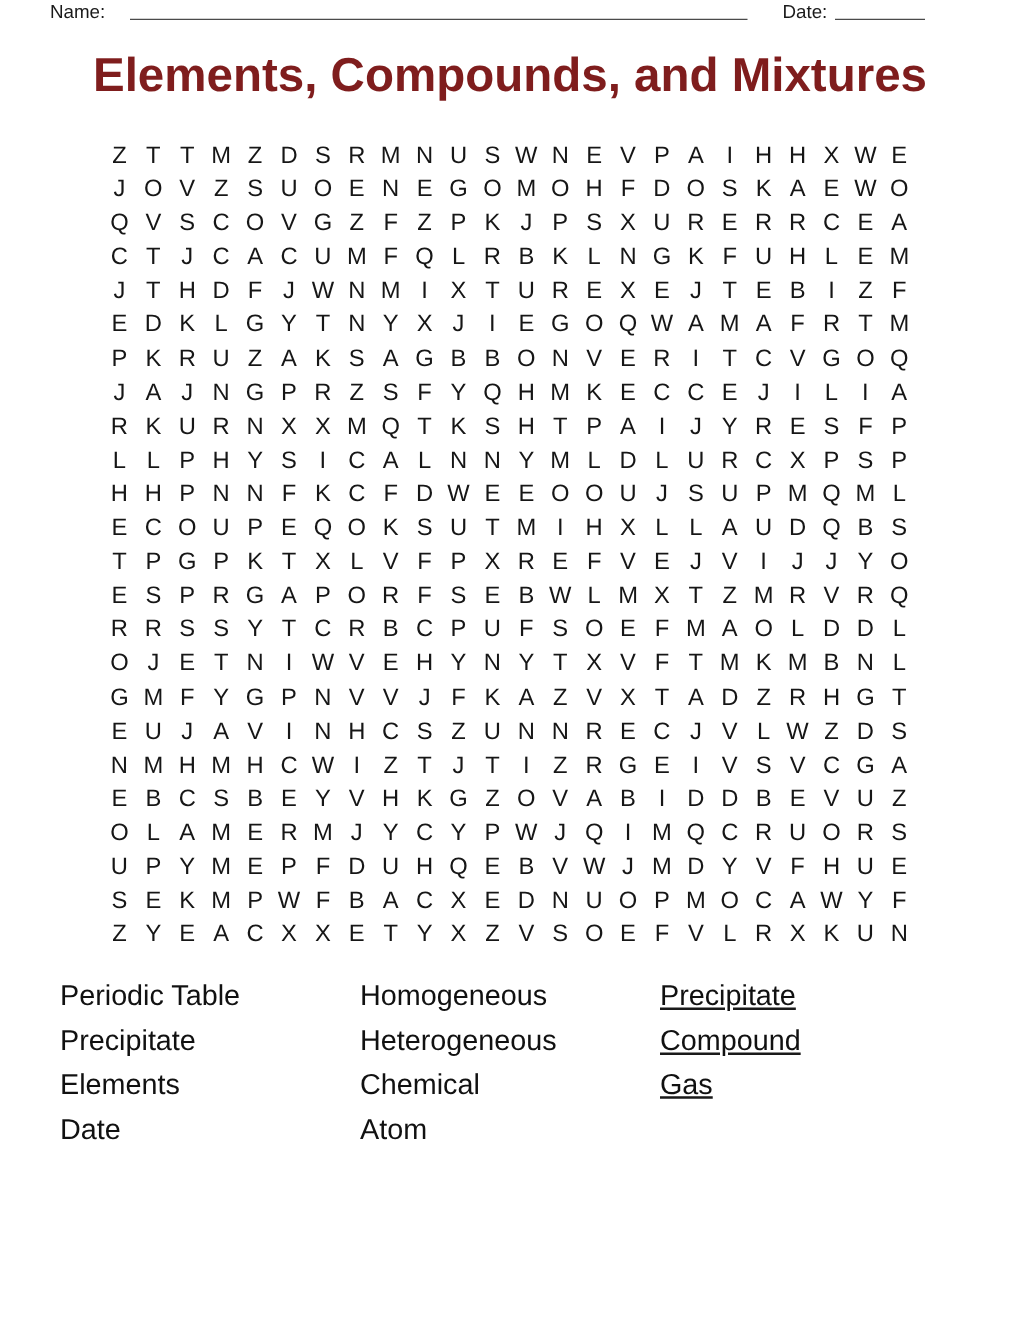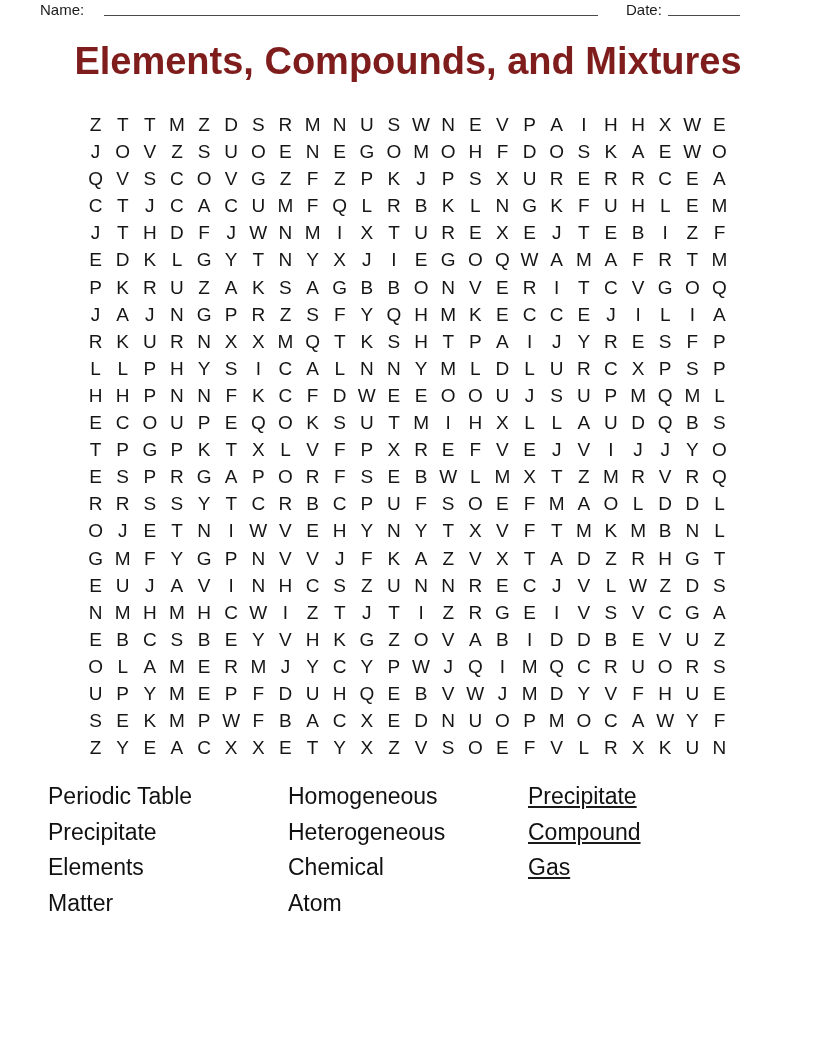--- a/index.html
+++ b/index.html
@@ -675,21 +675,21 @@
       <span class="cell">K</span>
       <span class="cell">U</span>
       <span class="cell">N</span>
     </div>
 
   <div class="words">
     <div class="wcol">
         <div class="word">Periodic Table</div>
         <div class="word">Precipitate</div>
         <div class="word">Elements</div>
-        <div class="word">Matter</div>
+        <div class="word">Date</div>
       </div>
     <div class="wcol">
         <div class="word">Homogeneous</div>
         <div class="word">Heterogeneous</div>
         <div class="word">Chemical</div>
         <div class="word">Atom</div>
       </div>
     <div class="wcol">
         <div class="word">Precipitate</div>
         <div class="word">Compound</div>

